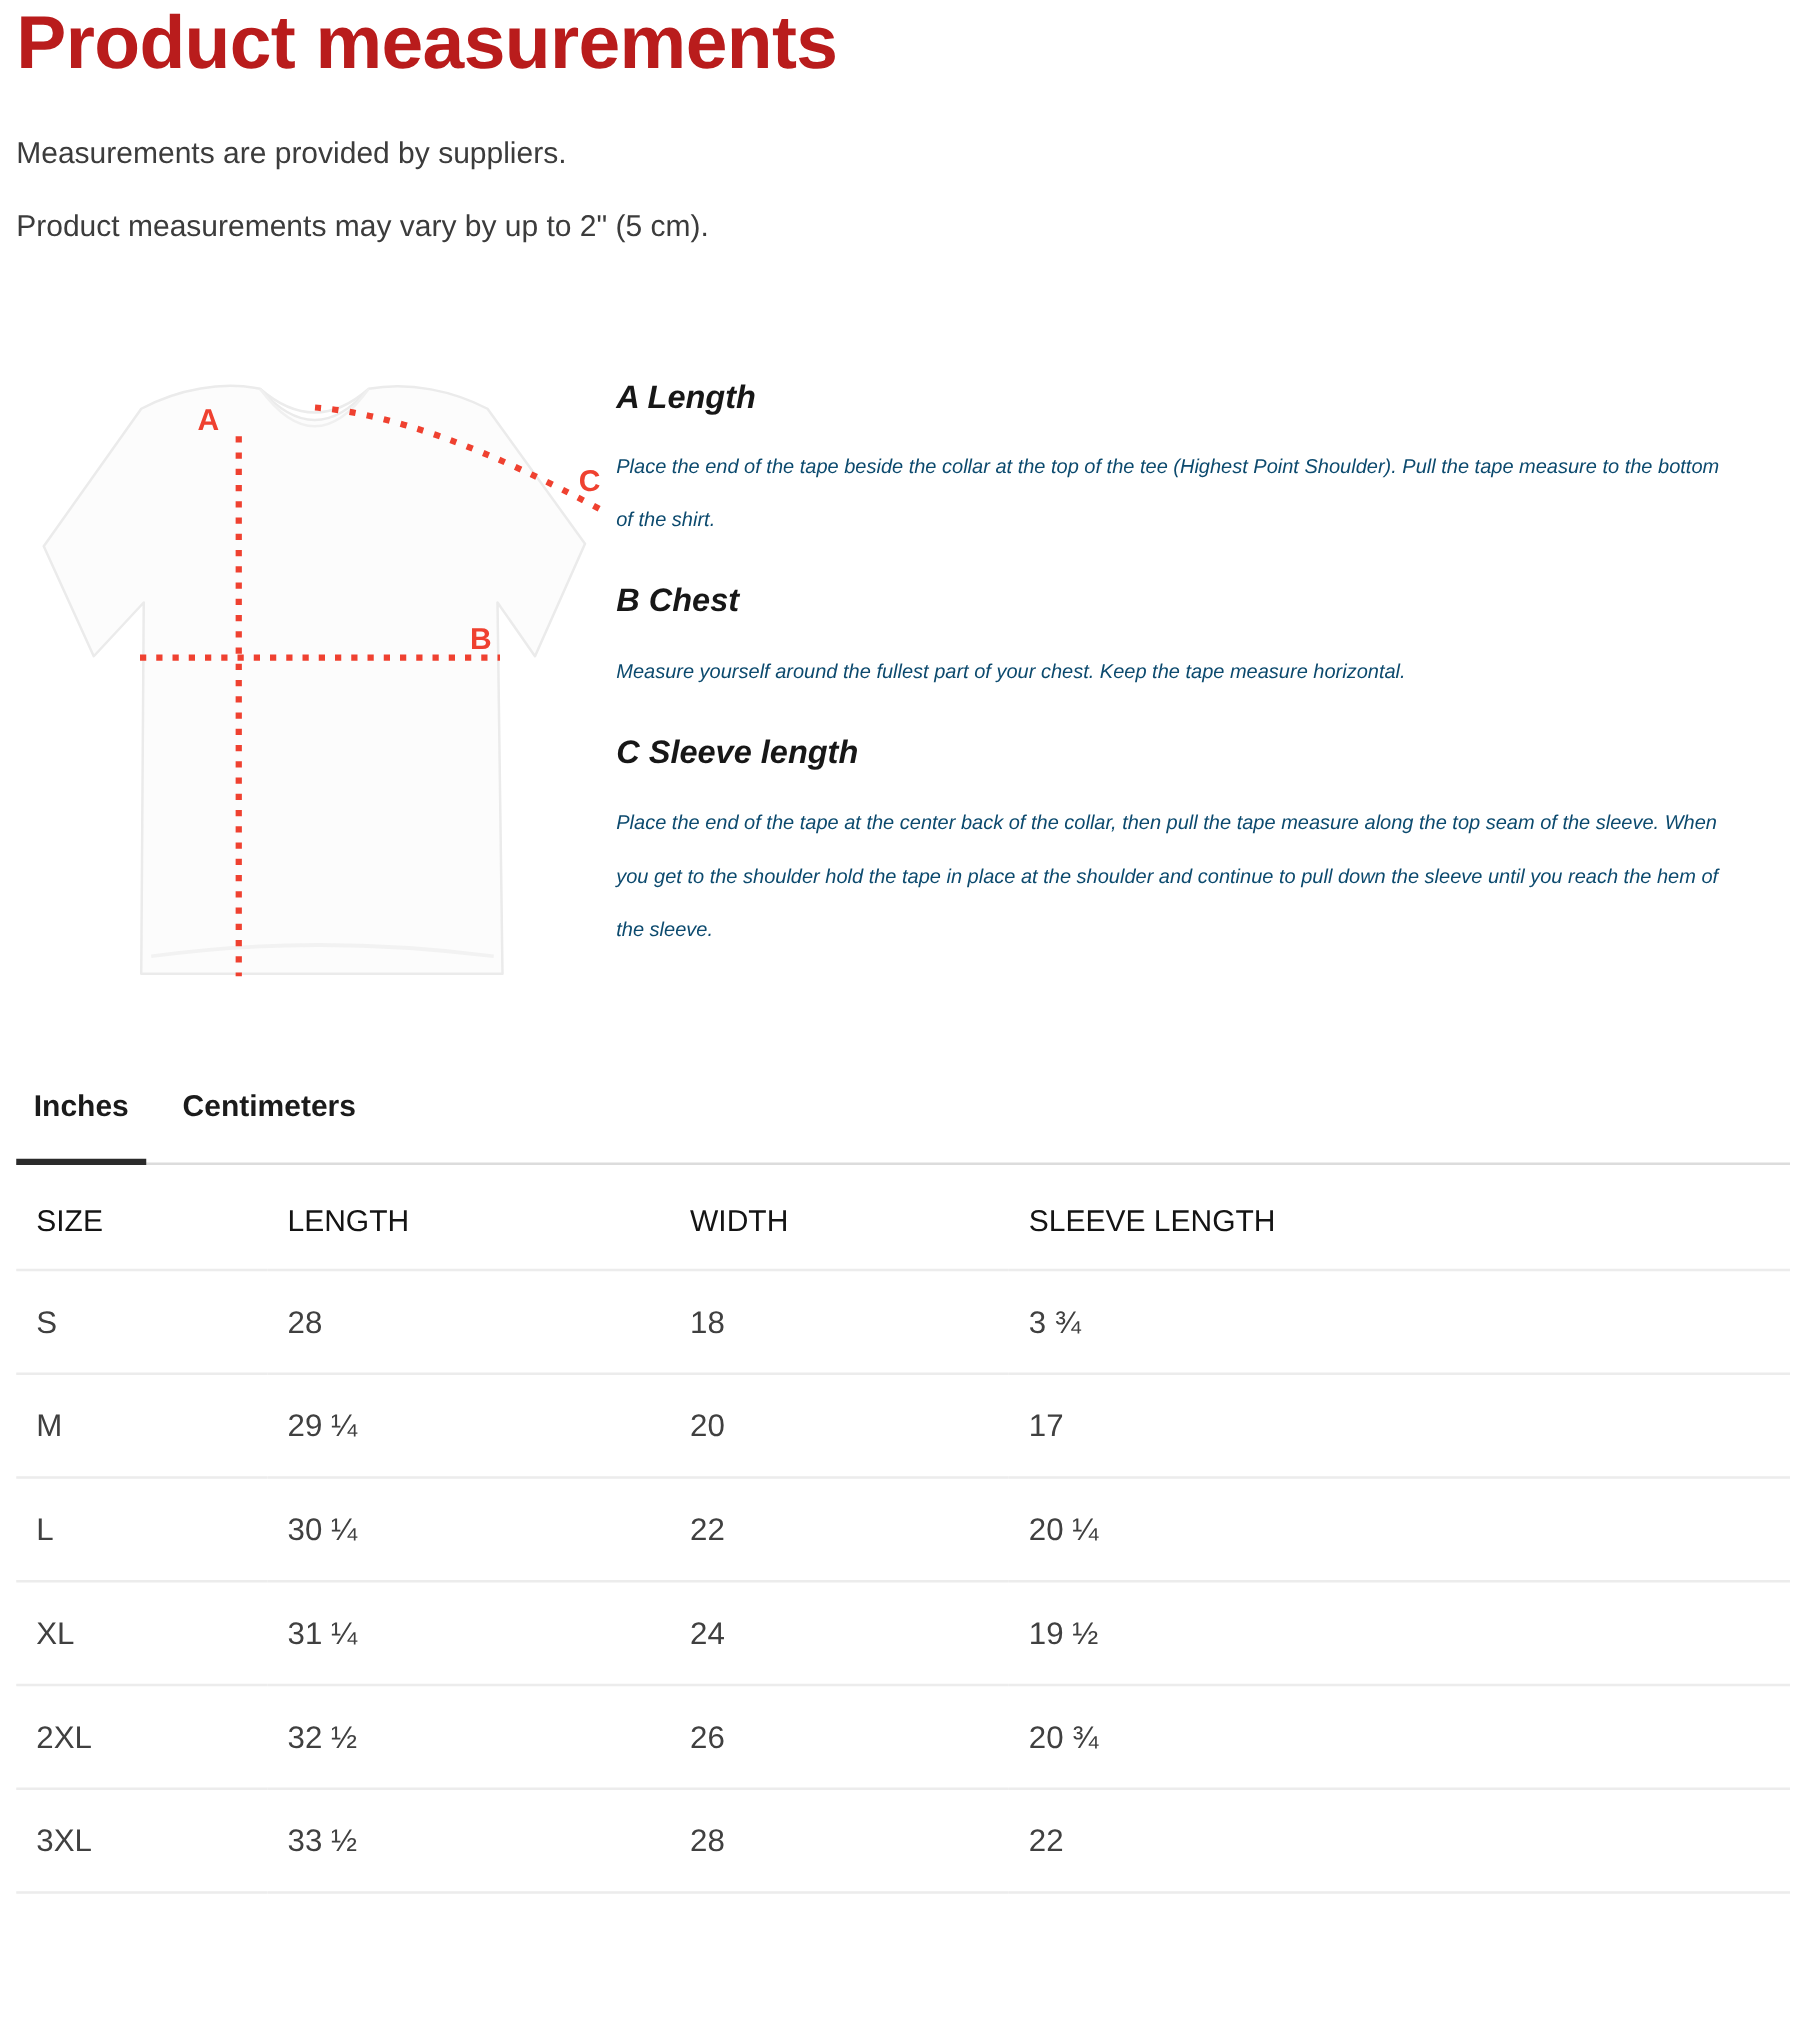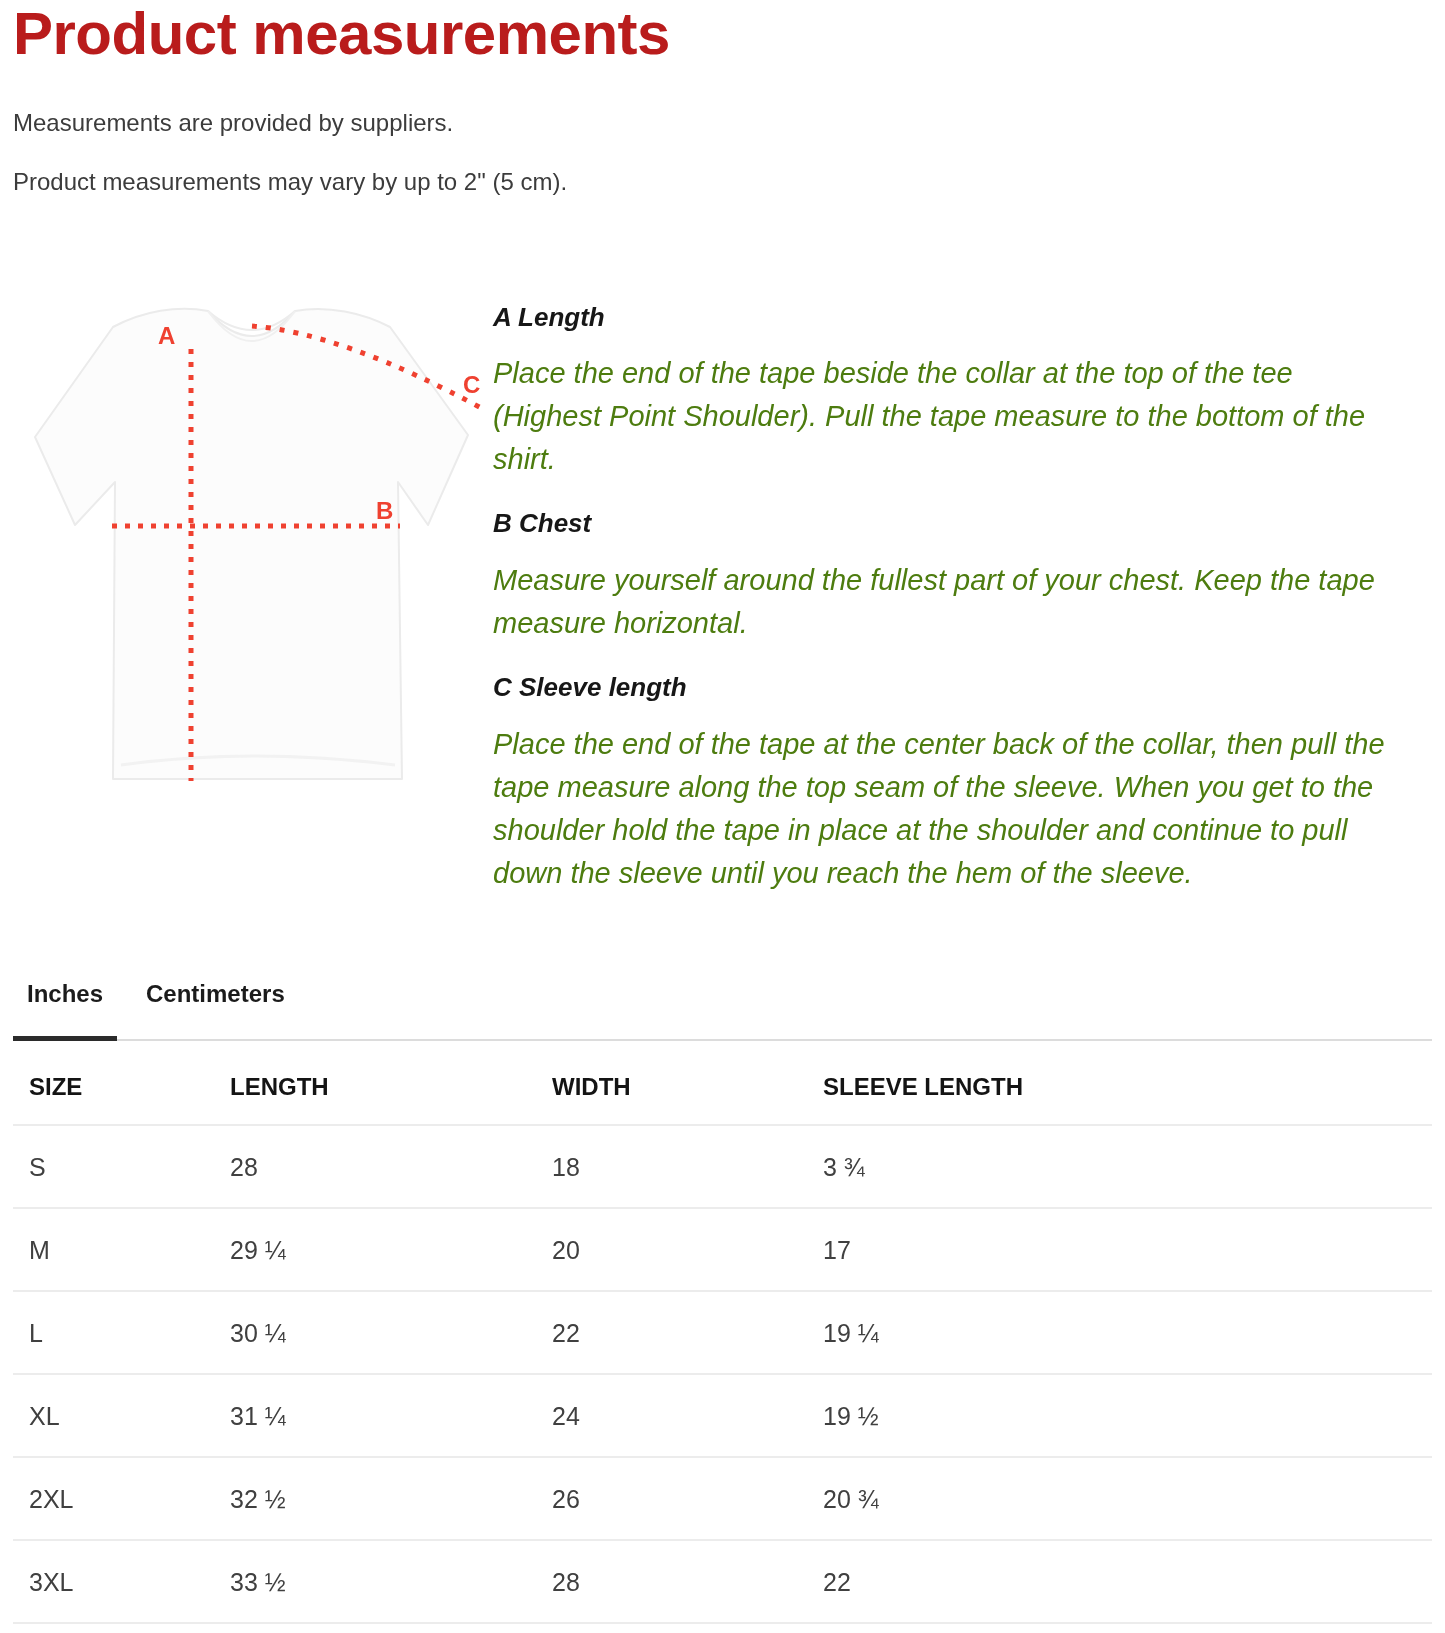--- a/index.html
+++ b/index.html
@@ -26,39 +26,39 @@
   .diagram svg { position:absolute; left:0; top:0; }
   .diagram-label { font-weight:700; font-size:24px; }
 
   .instructions { flex:none; width:900px; padding-top:4px;font-style:italic; }
   .inst-heading {
     font-size:26px; font-weight:700; color:#171717;
     margin:26px 0 0 0; line-height:1.3;
   }
   .inst-heading:first-child { margin-top:0; }
   .inst-body {
-    font-size:29px; color:#4d7c0f; margin:18px 0 0 0; line-height:43px;
+    font-size:16px; color:#0c4a6e; margin:18px 0 0 0; line-height:43px;
   }
 
   
   .tabs { display:flex; margin-top:85px; border-bottom:2px solid #dcdcdc;align-items:flex-end; }
   .tab {
     position:relative; font-size:24px; font-weight:700; color:#1b1b1b;
     padding:0 14px 30px 14px; cursor:pointer; line-height:1.2;
   }
   .tab + .tab { margin-left:15px; }
   .tab.active::after {
     content:""; position:absolute; left:0; right:0; bottom:-2px;
     height:5px; background:#2b2b2b;
   }
 
   
   table.size-table { width:100%; border-collapse:collapse; }
   .size-table th {
-    font-size:24px; font-weight:700; color:#141414; text-align:left;
+    font-size:24px; font-weight:400; color:#141414; text-align:left;
     padding:32px 16px 22px 16px; border-bottom:2px solid #ececec;
     line-height:1.2; white-space:nowrap;
   }
   .size-table td {
     font-size:25px; color:#404040; text-align:left;
     padding:26px 16px 25px 16px; border-bottom:2px solid #ececec;
     line-height:1.2;
   }
 </style>
 </head>
@@ -135,21 +135,21 @@
         <tr>
           <td>M</td>
           <td>29 ¼</td>
           <td>20</td>
           <td>17</td>
         </tr>
         <tr>
           <td>L</td>
           <td>30 ¼</td>
           <td>22</td>
-          <td>19 ¼</td>
+          <td>20 ¼</td>
         </tr>
         <tr>
           <td>XL</td>
           <td>31 ¼</td>
           <td>24</td>
           <td>19 ½</td>
         </tr>
         <tr>
           <td>2XL</td>
           <td>32 ½</td>

